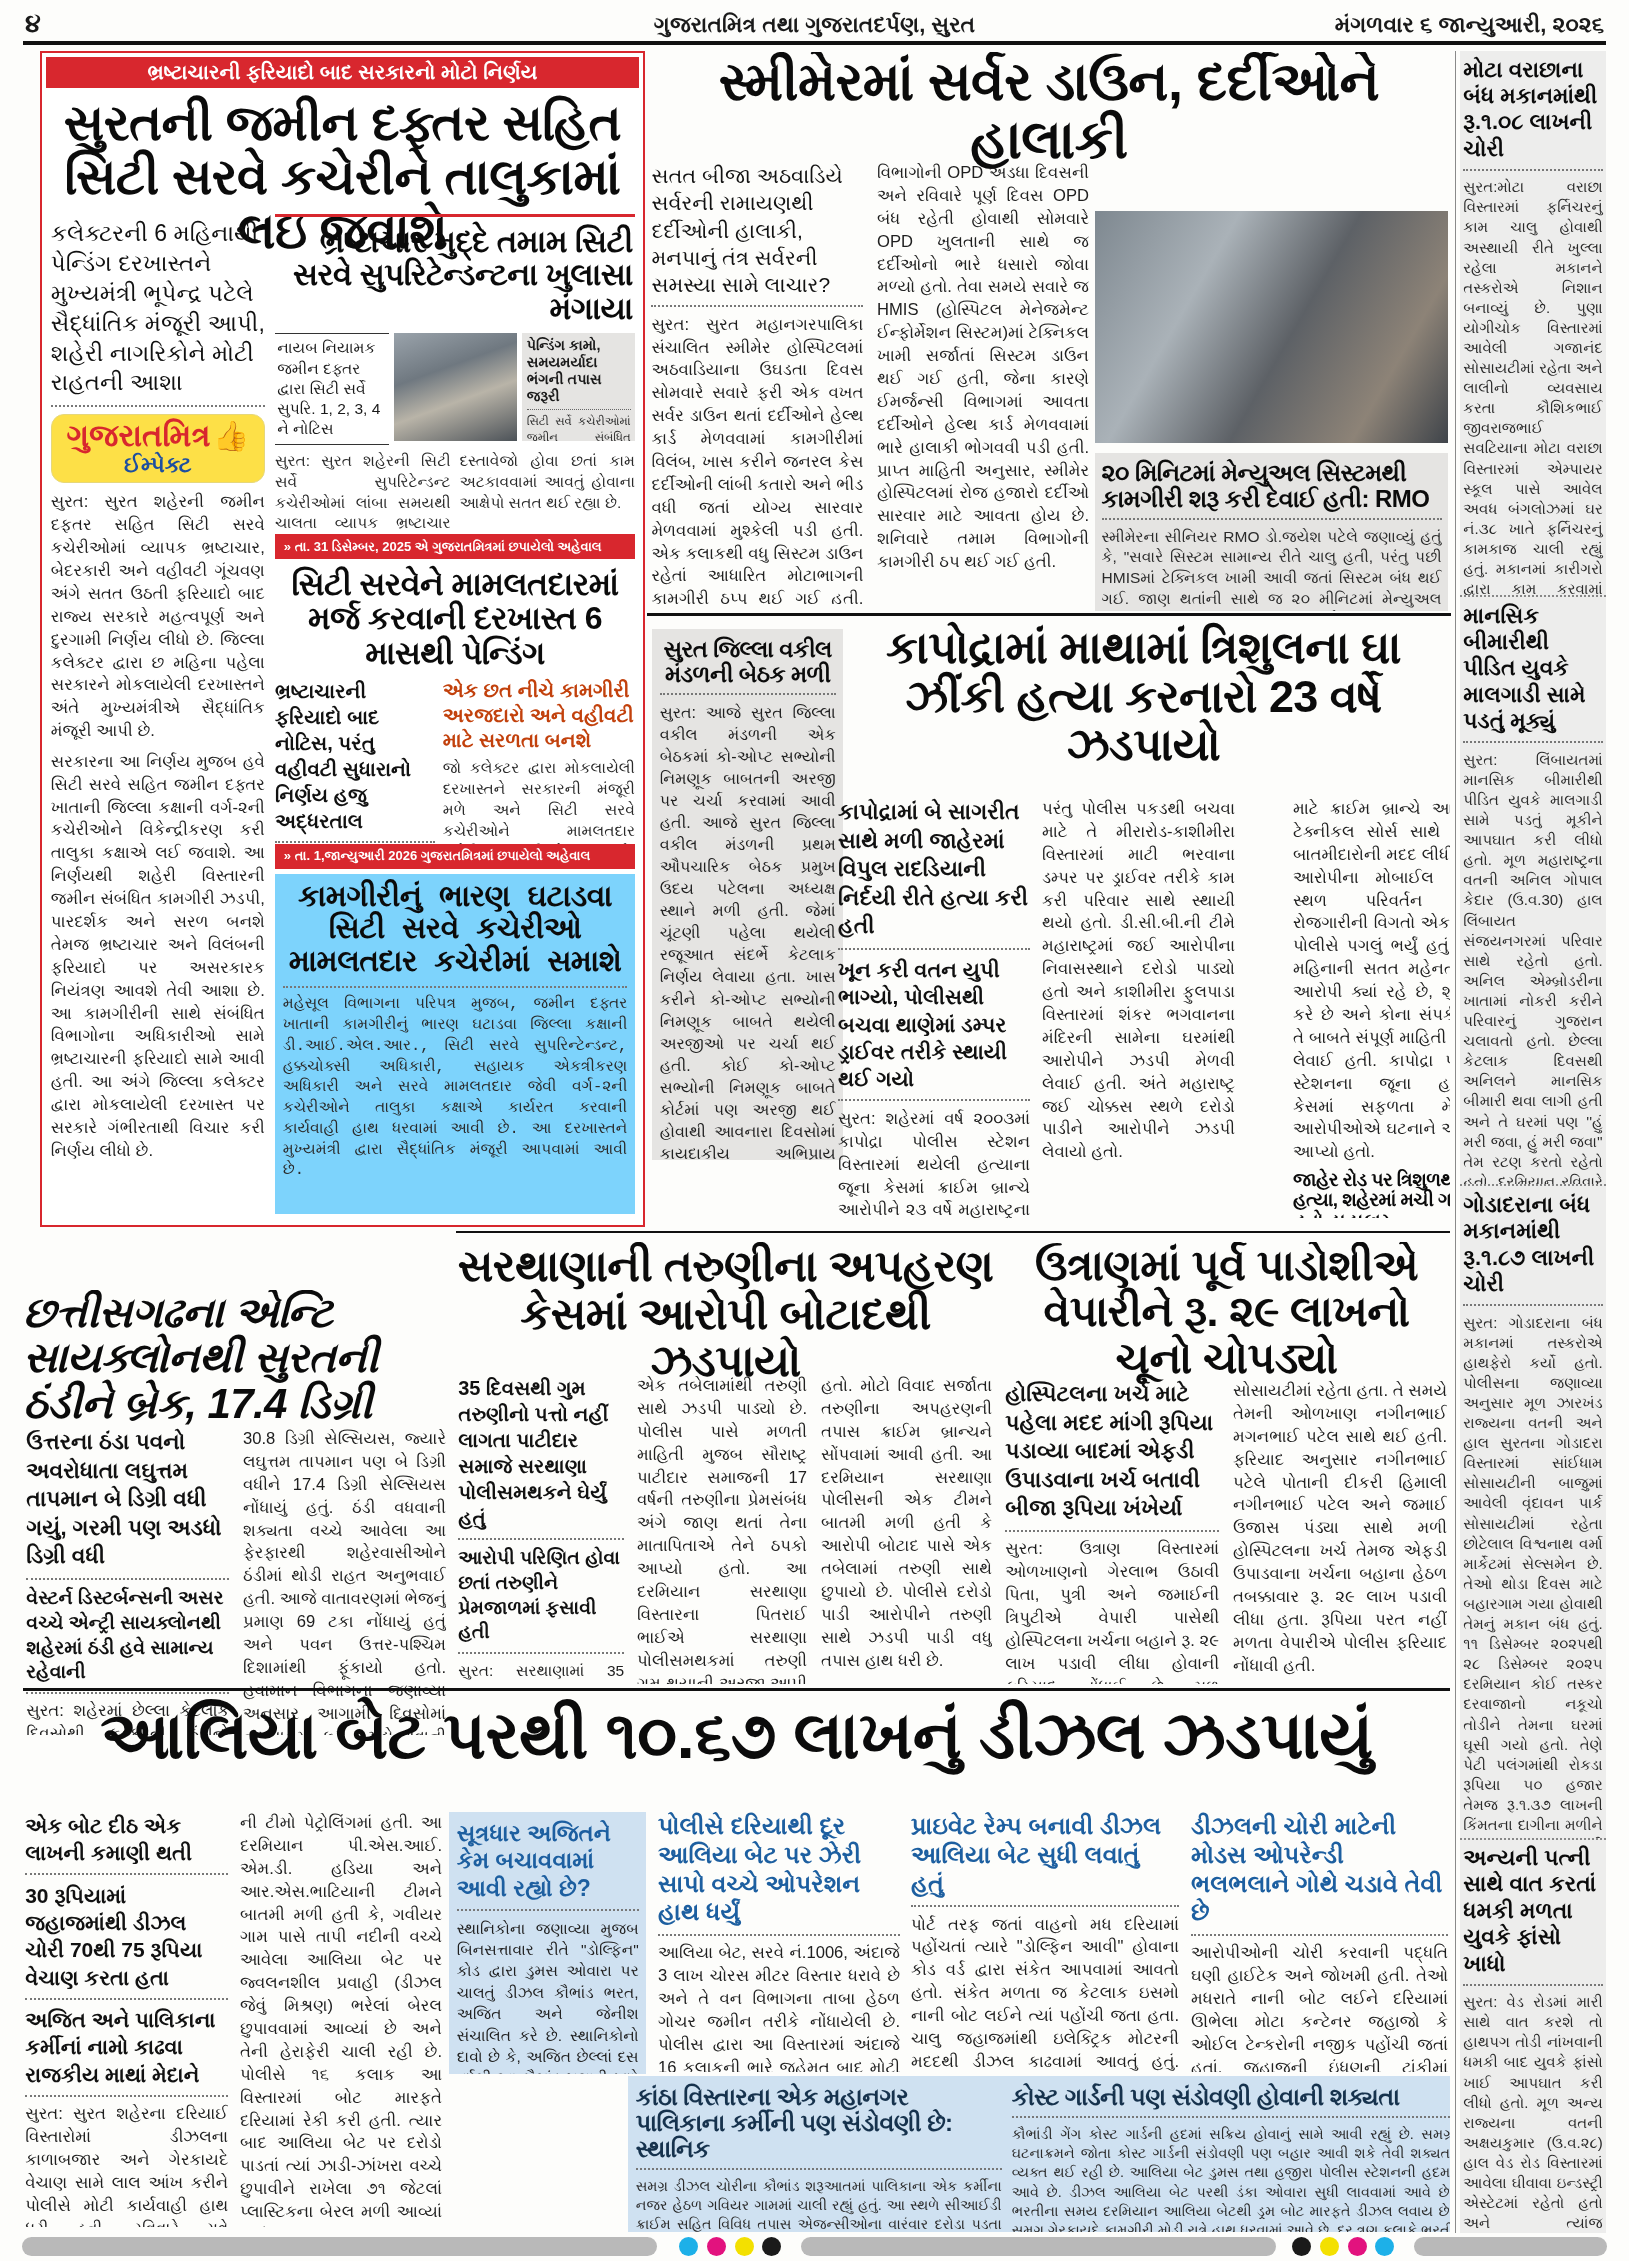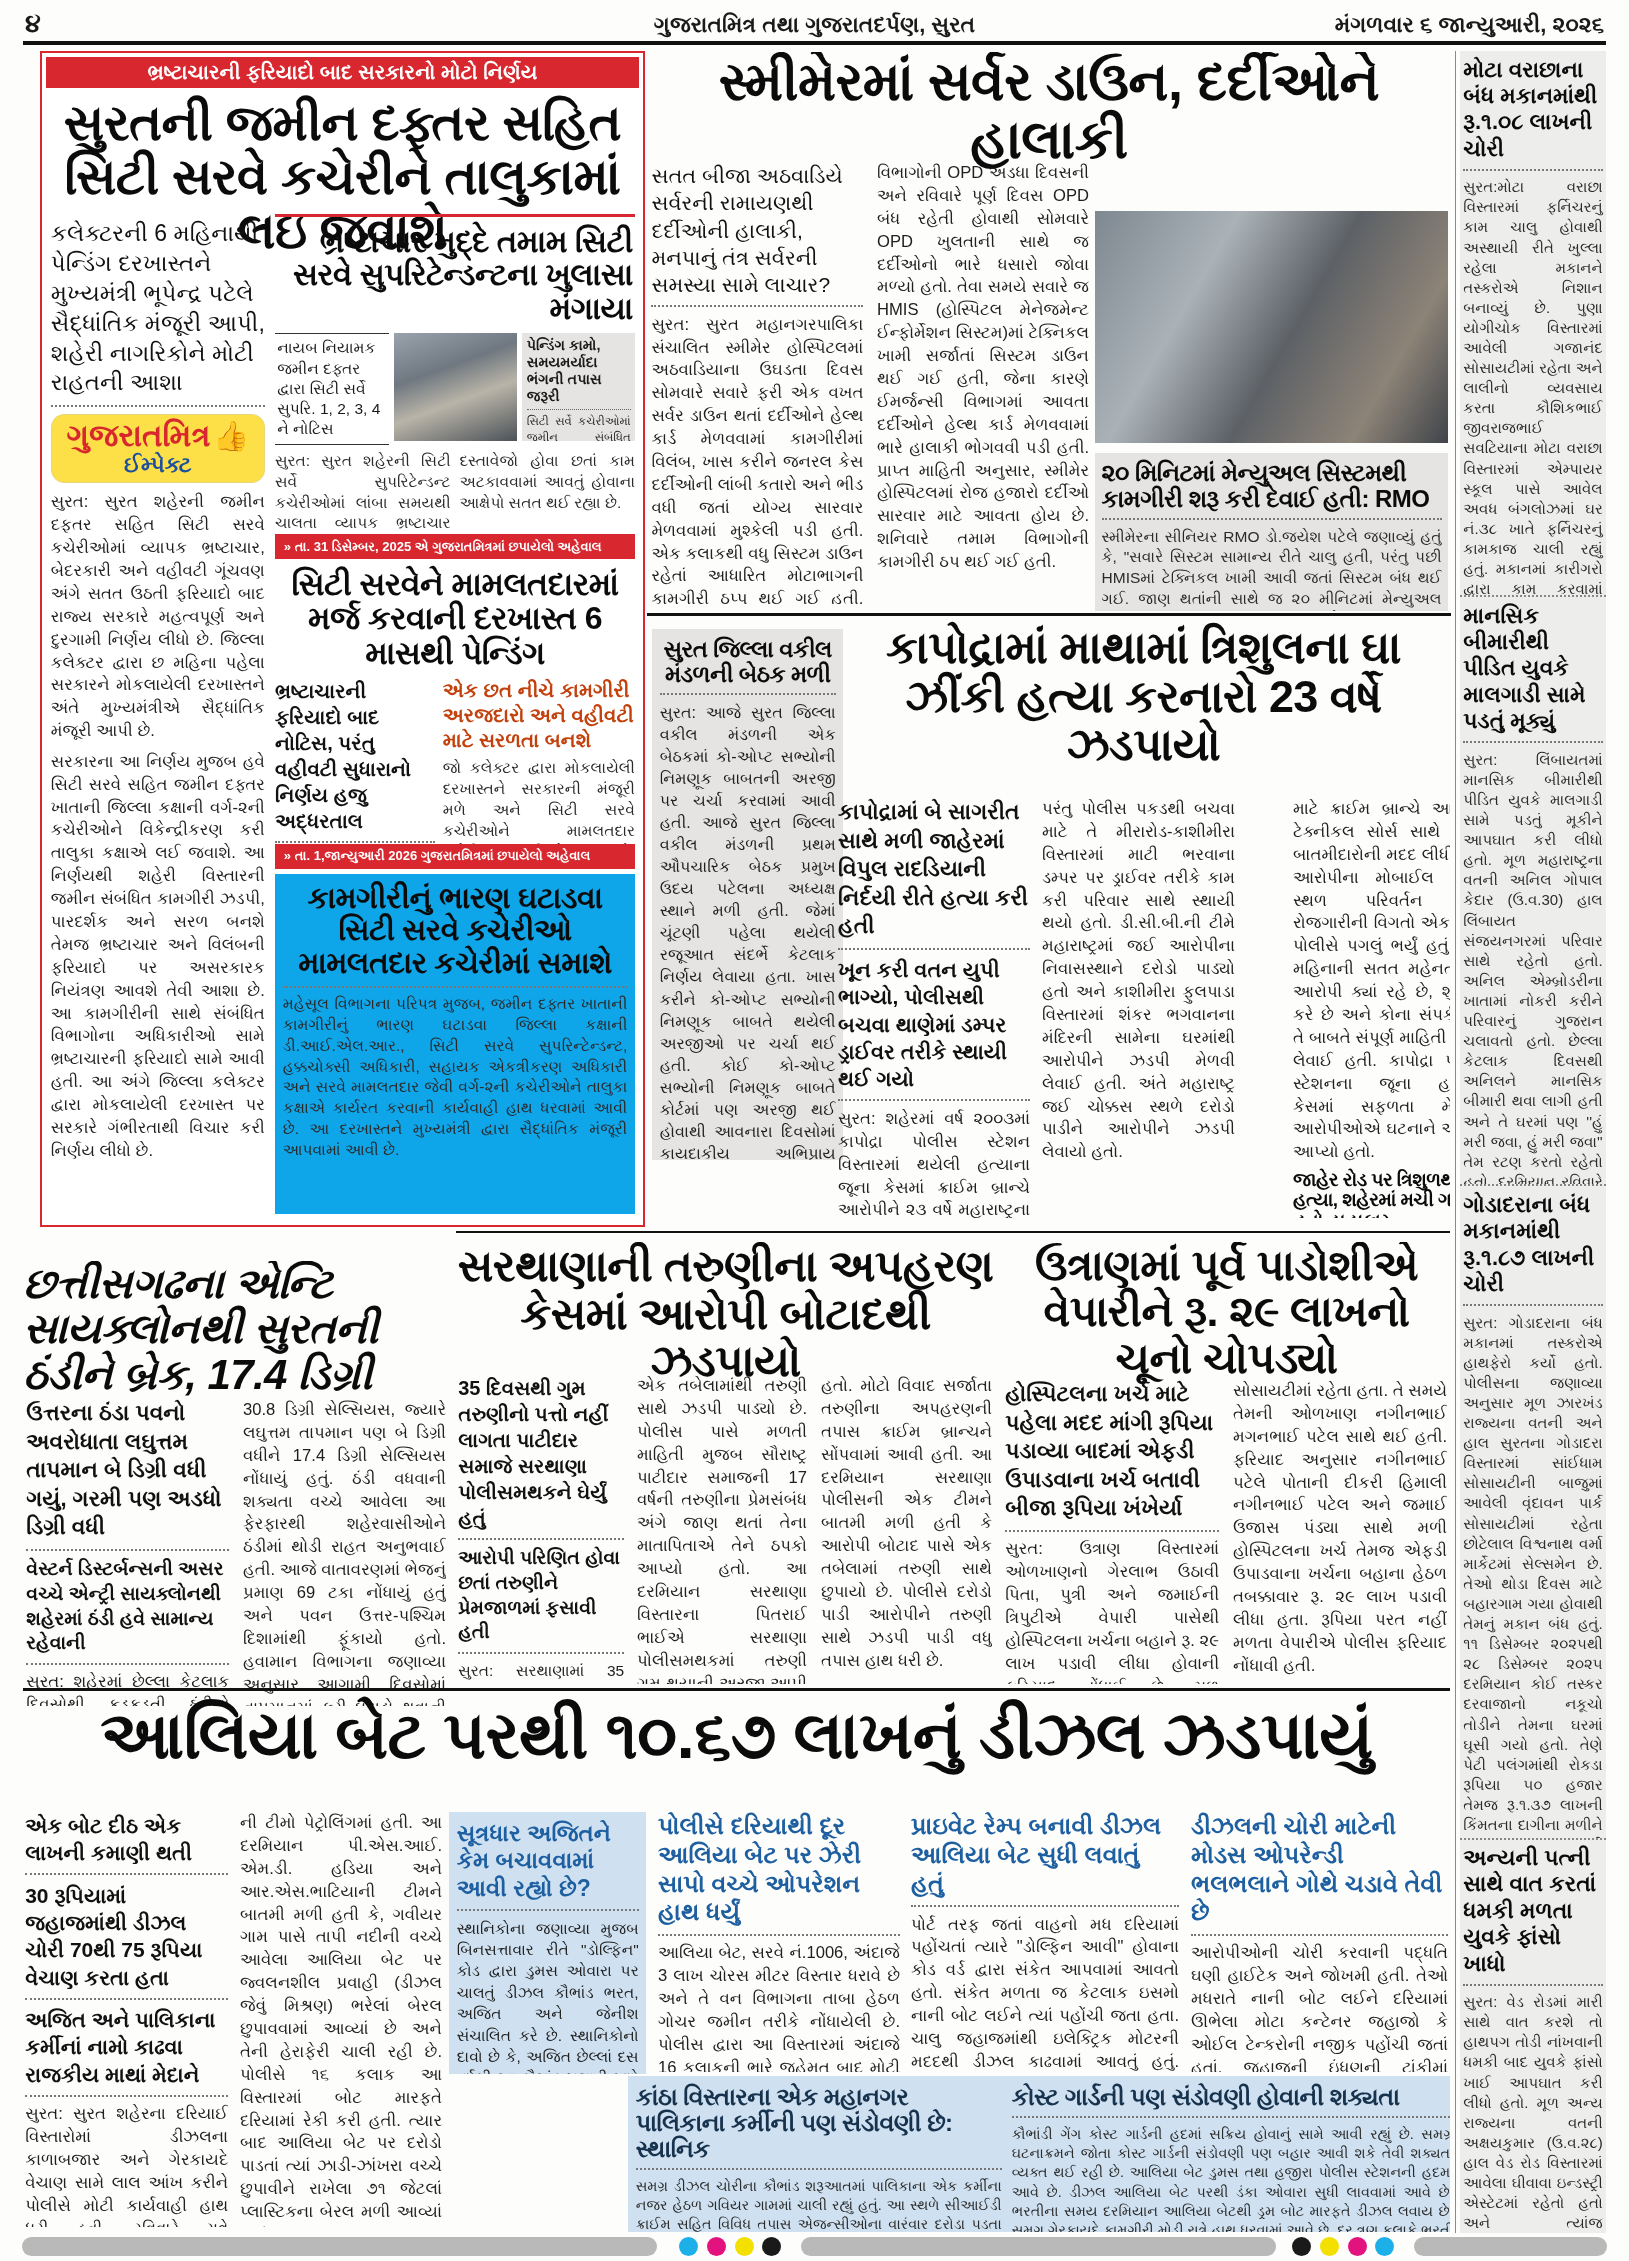--- a/index.html
+++ b/index.html
@@ -9,21 +9,21 @@
   .hl{font-weight:bold;color:#0b0b0b;line-height:1.08;letter-spacing:-0.6px;}
   .ctr{text-align:center;}
   .bt{font-size:16.6px;line-height:1.38;text-align:justify;color:#202020;}
   .bts{font-size:15.5px;line-height:1.34;text-align:justify;color:#2a2a2a;}
   .lead{font-size:22px;line-height:1.3;color:#111;}
   .lead b{font-weight:bold;}
   .dot{border-bottom:2.2px dotted #777;margin:5.5px 0 6.6px 0;height:1.1px;}
   .kicker{background:#d8272e;color:#fff;font-weight:bold;display:flex;align-items:center;justify-content:center;}
   .strip{background:#d8272e;color:#fff;font-weight:bold;font-size:13px;display:flex;align-items:center;padding:4.4px 8.8px;}
   .graybox{background:#e5e4e2;}
-  .pink{background:#0ea5e9;}
+  .pink{background:#7dd3fc;font-family:Liberation Mono, monospace;}
   .bluebox{background:#cfe1f1;}
   .bluehl{color:#1d5fa0;font-weight:bold;line-height:1.2;}
   .ov{overflow:hidden;}
   .photo{background:linear-gradient(160deg,#9aa3ab 0%,#6f7880 35%,#b9b4a8 60%,#4c5258 100%);}
   .photo2{background:linear-gradient(120deg,#7e8890 0%,#aab2b8 30%,#5d6166 55%,#8d8377 80%,#3f444a 100%);}
   .vline{background:#8a8a8a;width:1.1px;}
   .hline{background:#111;}
   .railart{padding:5.5px 3.3px 7.7px 3.3px;border-bottom:2.8px dotted #888;}
   .railtitle{font-weight:bold;font-size:22px;line-height:1.2;color:#0b0b0b;}
   .impact{background:#fde047;border:1.1px solid #e6d77a;border-radius:13px;padding:4.4px 5.5px;text-align:center;}
@@ -160,21 +160,21 @@
       <p class="bt" style="margin:0;">પરંતુ પોલીસ પકડથી બચવા માટે તે મીરારોડ-કાશીમીરા વિસ્તારમાં માટી ભરવાના ડમ્પર પર ડ્રાઈવર તરીકે કામ કરી પરિવાર સાથે સ્થાયી થયો હતો. ડી.સી.બી.ની ટીમે મહારાષ્ટ્રમાં જઈ આરોપીના નિવાસસ્થાને દરોડો પાડ્યો હતો અને કાશીમીરા ફુલપાડા વિસ્તારમાં શંકર ભગવાનના મંદિરની સામેના ઘરમાંથી આરોપીને ઝડપી મેળવી લેવાઈ હતી. અંતે મહારાષ્ટ્ર જઈ ચોક્કસ સ્થળે દરોડો પાડીને આરોપીને ઝડપી લેવાયો હતો.</p>
     </div>
     <div class="abs ov" style="left:412px;top:177px;width:198px;height:420px;margin-left:44px;">
       <p class="bt" style="margin:0;">માટે ક્રાઈમ બ્રાન્ચે આધુનિક ટેક્નીકલ સોર્સ સાથે માનવ બાતમીદારોની મદદ લીધી હતી. આરોપીના મોબાઈલ સંપર્ક, સ્થળ પરિવર્તન અને રોજગારીની વિગતો એકત્ર કરી પોલીસે પગલું ભર્યું હતું. એક મહિનાની સતત મહેનત બાદ આરોપી ક્યાં રહે છે, શું કામ કરે છે અને કોના સંપર્કમાં છે તે બાબતે સંપૂર્ણ માહિતી મેળવી લેવાઈ હતી. કાપોદ્રા પોલીસ સ્ટેશનના જૂના હત્યાના કેસમાં સફળતા મેળવવા આરોપીઓએ ઘટનાને અંજામ આપ્યો હતો.</p>
       <div class="hl" style="font-size:19px;margin:5.5px 0 3.3px 0;">જાહેર રોડ પર ત્રિશુળથી હત્યા, શહેરમાં મચી ગયો હતો હાહાકાર</div>
 
     </div>
   </div>
   <div class="abs hline" style="left:456px;top:1231px;width:994px;height:2.2px;"></div>
 
-  <div class="abs ov" id="a5" style="left:23px;top:1261px;width:425px;height:448px;">
+  <div class="abs ov" id="a5" style="left:23px;top:1290px;width:425px;height:448px;">
     <div class="hl" style="font-size:42px;font-style:italic;">છત્તીસગઢના એન્ટિ સાયક્લોનથી સુરતની ઠંડીને બ્રેક, 17.4 ડિગ્રી</div>
     <div class="abs ov" style="left:3.3px;top:138px;width:203px;height:307px;">
       <div class="lead" style="font-size:22px;"><b>ઉત્તરના ઠંડા પવનો અવરોધાતા લઘુત્તમ તાપમાન બે ડિગ્રી વધી ગયું, ગરમી પણ અડધો ડિગ્રી વધી</b></div>
       <div class="dot"></div>
       <div class="lead" style="font-size:19px;font-weight:bold;">વેસ્ટર્ન ડિસ્ટર્બન્સની અસર વચ્ચે એન્ટ્રી સાયક્લોનથી શહેરમાં ઠંડી હવે સામાન્ય રહેવાની</div>
       <div class="dot"></div>
       <p class="bt" style="margin:0;">સુરત: શહેરમાં છેલ્લા કેટલાક દિવસોથી કડકડતી ઠંડીનો અનુભવ થઈ રહ્યો હતો. છત્તીસગઢ વિસ્તારમાં સર્જાયેલા એન્ટિ સાયક્લોનને કારણે ઉત્તર ભારતથી આવતા ઠંડા પવનો અવરોધાયા હતા. જેના કારણે આજે સુરતમાં તાપમાનનો પારો વધ્યો હતો. આજે સુરતમાં મહત્તમ તાપમાન અડધો ડિગ્રી વધીને</p>
     </div>
     <div class="abs ov" style="left:220px;top:138px;width:203px;height:307px;">
       <p class="bt" style="margin:0;">30.8 ડિગ્રી સેલ્સિયસ, જ્યારે લઘુત્તમ તાપમાન પણ બે ડિગ્રી વધીને 17.4 ડિગ્રી સેલ્સિયસ નોંધાયું હતું. ઠંડી વધવાની શક્યતા વચ્ચે આવેલા આ ફેરફારથી શહેરવાસીઓને ઠંડીમાં થોડી રાહત અનુભવાઈ હતી. આજે વાતાવરણમાં ભેજનું પ્રમાણ 69 ટકા નોંધાયું હતું અને પવન ઉત્તર-પશ્ચિમ દિશામાંથી ફૂંકાયો હતો. હવામાન વિભાગના જણાવ્યા અનુસાર આગામી દિવસોમાં તાપમાનમાં ફરી ઘટાડો થવાની શક્યતા છે.</p>

